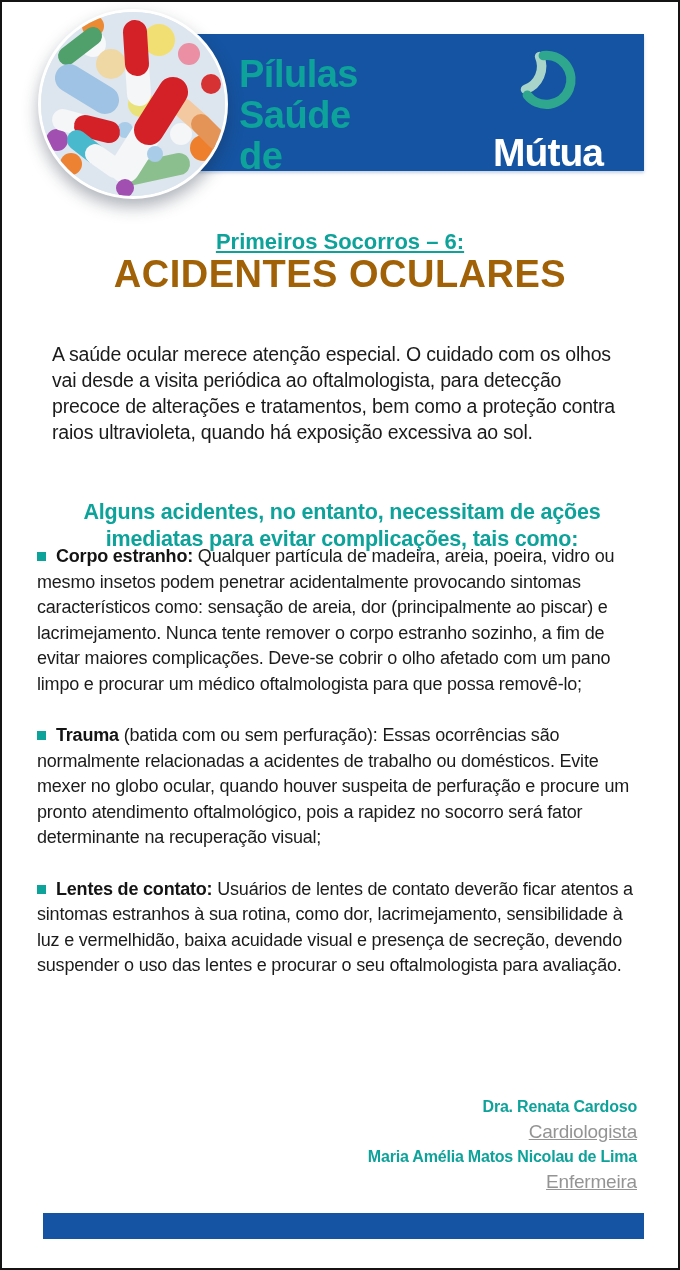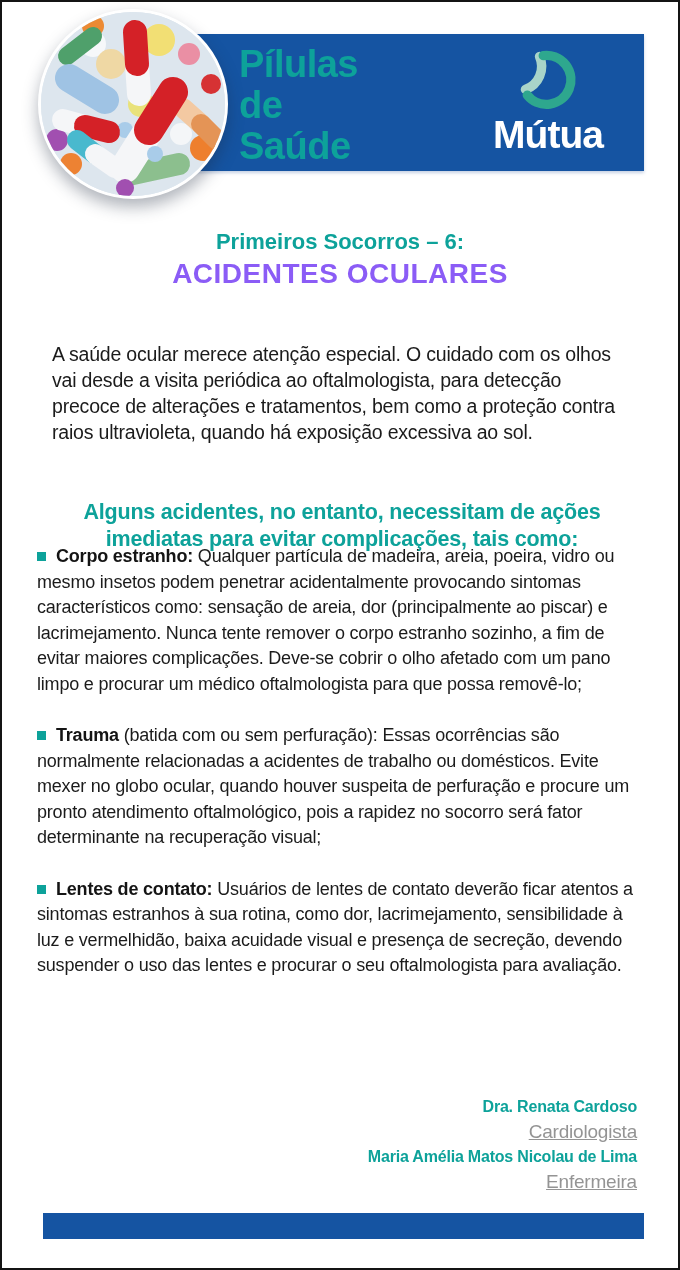--- a/index.html
+++ b/index.html
@@ -17,41 +17,41 @@
     box-shadow:0 2px 3px rgba(130,155,195,.45);
   }
   .pills-circle{
     position:absolute;left:36px;top:7px;width:184px;height:184px;
     border-radius:50%;border:3px solid #ffffff;
     box-shadow:0 8px 16px rgba(30,40,60,.35);
     overflow:hidden;z-index:3;background:#dde6ee;
   }
   .pills-circle svg{display:block;width:100%;height:100%;}
   .brand{
-    position:absolute;left:237px;top:42px;z-index:4;
+    position:absolute;left:237px;top:52px;z-index:4;
     font-size:38px;line-height:41px;font-weight:bold;
     color:#0da29a;letter-spacing:-.5px;
   }
   .logo{
     position:absolute;left:470px;top:47px;width:152px;z-index:4;
     text-align:center;
   }
   .logo-icon{display:block;margin:0 auto;width:66px;height:64px;}
   .logo-word{
     font-size:39px;line-height:40px;font-weight:bold;color:#ffffff;
-    letter-spacing:-1px;margin-top:2px;
+    letter-spacing:-1px;margin-top:20px;
   }
   
   .kicker{
     position:absolute;top:228px;left:0;width:100%;text-align:center;
-    font-size:22px;line-height:24px;font-weight:bold;color:#0da29a;
+    font-size:22px;line-height:24px;font-weight:bold;color:#0da29a;text-decoration:underline;
   }
   .main-title{
     position:absolute;top:251px;left:0;width:100%;text-align:center;
-    font-size:28px;line-height:42px;font-weight:bold;color:#8b5cf6;
+    font-size:38px;line-height:42px;font-weight:bold;color:#a16207;
     letter-spacing:.5px;
   }
   
   .intro{
     position:absolute;top:319px;left:50px;width:580px;
     text-align:left;font-size:19.5px;line-height:26px;color:#1b1b1b;
     letter-spacing:-.2px;
   }
   .subheading{
     position:absolute;top:475px;left:48px;width:584px;
@@ -122,22 +122,22 @@
       <path d="M94 20 L96 52" stroke="#d42127" stroke-width="24" stroke-linecap="round" fill="none"></path>
       <path d="M84 156 L108 118" stroke="#f5f6f8" stroke-width="30" stroke-linecap="round" fill="none"></path>
       <path d="M108 118 L132 80" stroke="#d42127" stroke-width="30" stroke-linecap="round" fill="none"></path>
       <circle cx="114" cy="142" r="8" fill="#a9cce9"></circle>
       <circle cx="84" cy="176" r="9" fill="#a14fb0"></circle>
     </svg>
   </div>
 
   <div class="brand">
     <div>Pílulas</div>
+    <div>Saúde</div>
     <div>de</div>
-    <div>Saúde</div>
   </div>
 
   <div class="logo">
     <svg class="logo-icon" viewBox="0 0 70 68">
       <path d="M11 43 A 26 26 0 0 0 26 8" stroke="#a9d4c9" stroke-width="10" stroke-linecap="round" fill="none"></path>
       <path d="M30 7 A 26 26 0 1 1 13 49" stroke="#2ea78e" stroke-width="10" stroke-linecap="round" fill="none"></path>
     </svg>
     <div class="logo-word">Mútua</div>
   </div>
 

